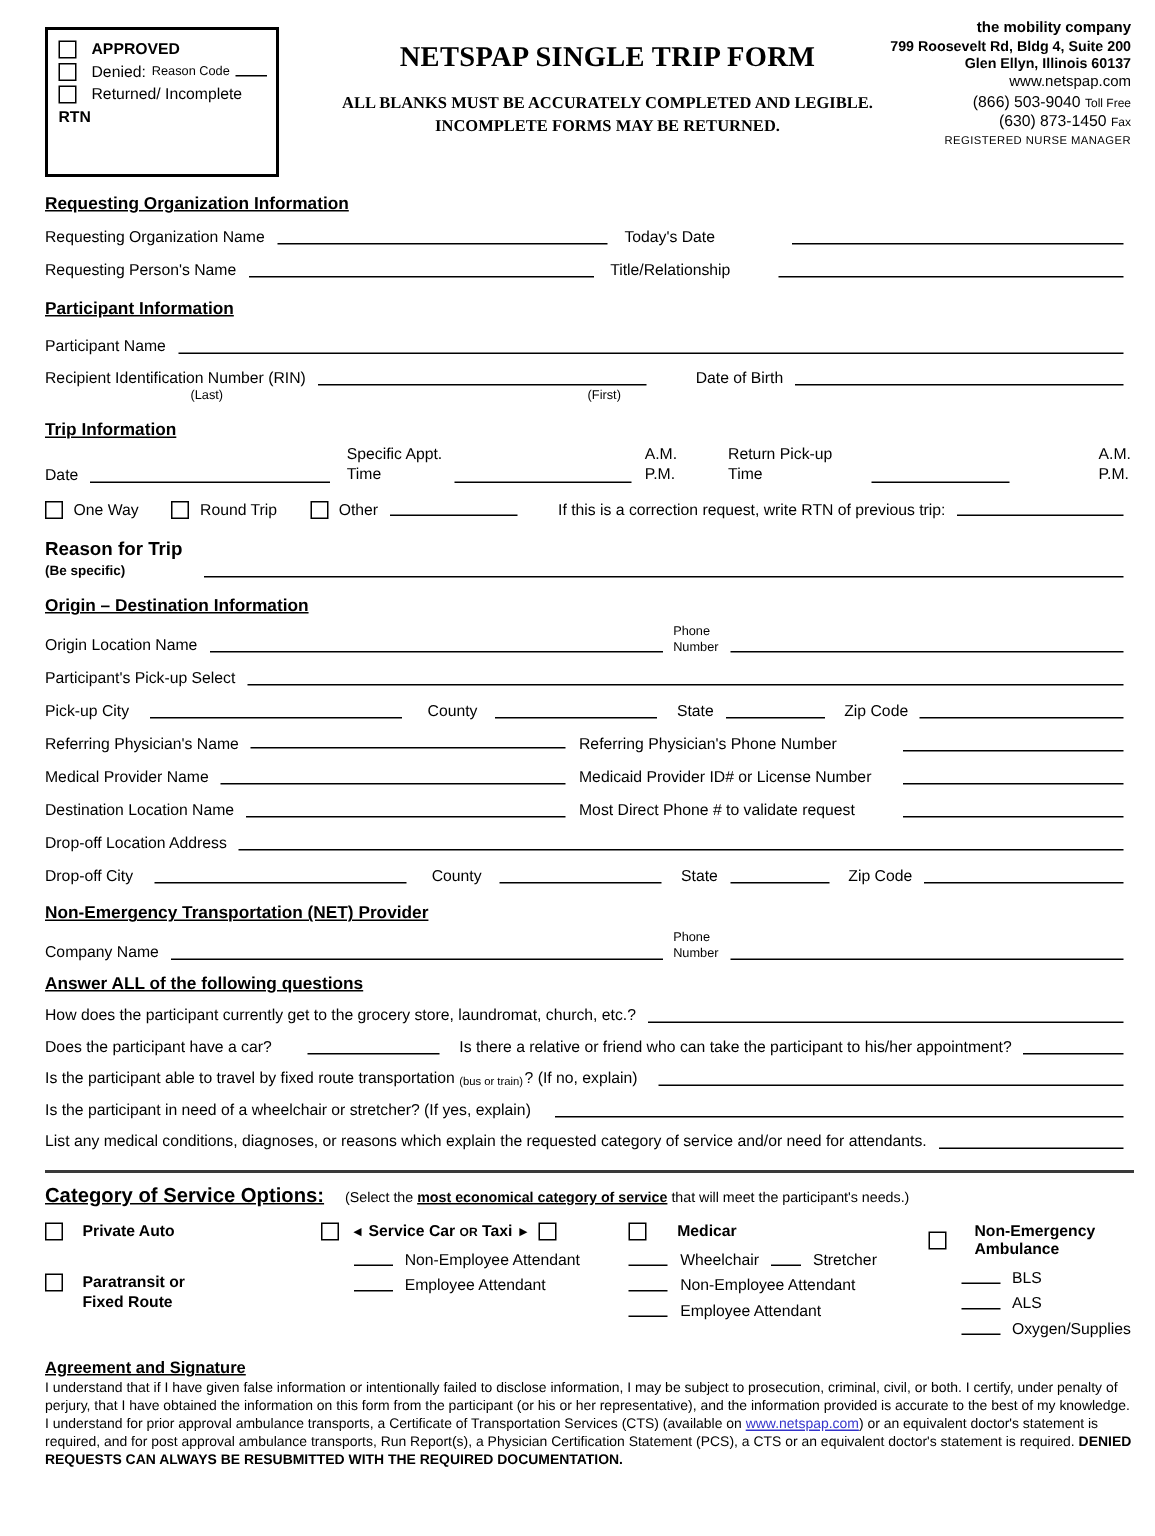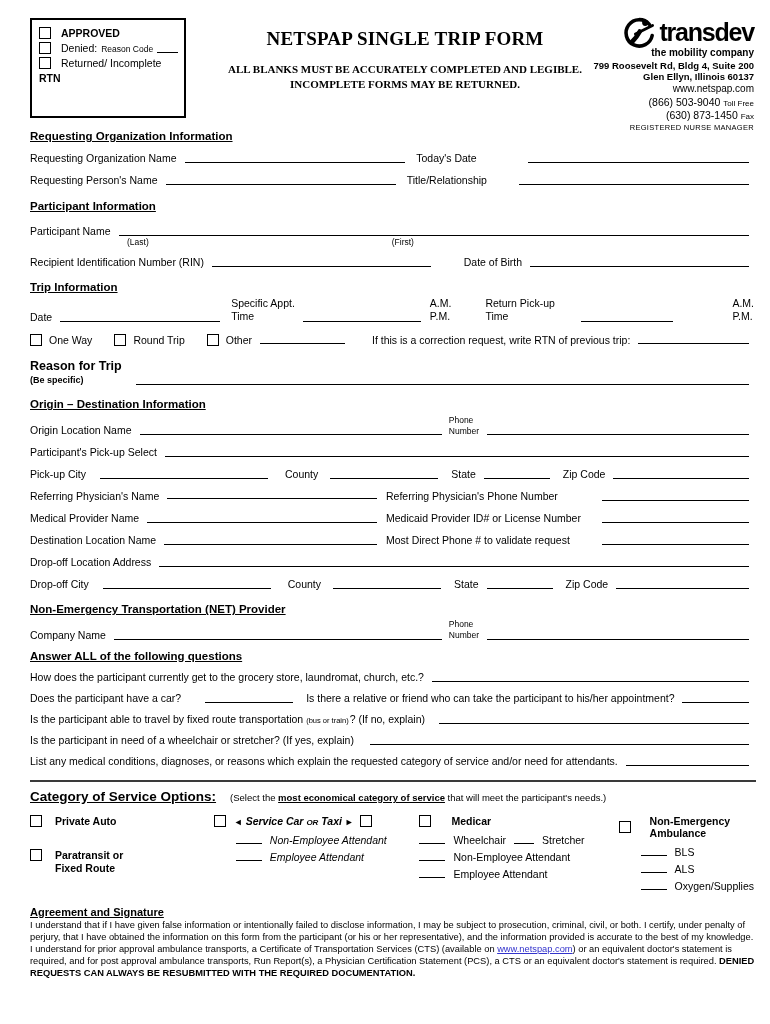--- a/index.html
+++ b/index.html
@@ -4,21 +4,21 @@
 <style>
   * { margin:0; padding:0; box-sizing:border-box; }
   html,body { width:770px; height:1024px; background:#fff; overflow:hidden; }
   body { font-family:"Liberation Sans","DejaVu Sans",sans-serif; color:#000; }
   .page { position:relative; width:770px; height:1024px; padding:16px 16px 0 30px; }
 
   
   .header { position:relative; height:112px; }
   .approval-box { position:absolute; left:0; top:2px; width:156px; height:100px;
                   border:2px solid #000; padding:7px 6px 0 7px; }
-  .ab-row { display:flex; align-items:flex-end; margin-bottom:3px; }
+  .ab-row { display:flex; align-items:flex-start; margin-bottom:3px; }
   .ab-lbl { font-size:10.5px; margin-left:10px; white-space:nowrap; }
   .ab-small { font-size:8.5px; margin-left:4px; white-space:nowrap; }
   .ab-rtn { font-size:10.5px; font-weight:bold; margin-top:2px; }
   .cb { width:12px; height:12px; border:1.5px solid #000; display:inline-block; flex:none; background:#fff; }
 
   .title-block { position:absolute; left:190px; top:12px; width:370px; text-align:center;
                  font-family:"Liberation Serif","DejaVu Serif",serif; }
   .form-title { font-size:19px; font-weight:bold; letter-spacing:.2px; }
   .form-subtitle { font-size:11px; font-weight:bold; margin-top:12px; line-height:1.35; }
 
@@ -42,21 +42,21 @@
   .tiny { font-size:8.5px; }
   .b { font-weight:bold; }
 
   
   .divider { border-top:2px solid #3a3a3a; margin-top:13px; width:726px; }
   .cat-h-row { display:flex; align-items:baseline; margin-top:7px; }
   .cat-h { font-size:13.5px; font-weight:bold; text-decoration:underline; }
   .cat-note { font-size:9.5px; margin-left:14px; }
   .cat-note .bu { font-weight:bold; text-decoration:underline; }
   .cat-grid { display:flex; margin-top:11px; font-size:10.5px; }
-  .cat-col1 { width:188px; } .cat-col2 { width:196px;font-style:italic; } .cat-col3 { width:218px; } .cat-col4 { flex:1; }
+  .cat-col1 { width:188px; } .cat-col2 { width:196px; } .cat-col3 { width:218px; } .cat-col4 { flex:1; }
   .cat-row { display:flex; align-items:center; }
   .sl { width:26px; border-bottom:1px solid #000; height:9px; margin-right:8px; flex:none; }
   .arrow { font-size:9px; }
 
   .agree-h { font-size:11px; font-weight:bold; text-decoration:underline; margin-top:14px; }
   .agree-p { font-size:9.3px; line-height:1.3; margin-top:1px; width:726px; }
   .agree-p .link { color:#3333cc; text-decoration:underline; }
 </style>
 </head>
 <body>
@@ -82,29 +82,20 @@
       </div>
       <div class="ab-rtn">RTN</div>
     </div>
 
     <div class="title-block">
       <div class="form-title">NETSPAP SINGLE TRIP FORM</div>
       <div class="form-subtitle">ALL BLANKS MUST BE ACCURATELY COMPLETED AND LEGIBLE.  INCOMPLETE FORMS MAY BE RETURNED.</div>
     </div>
 
     <div class="logo-block">
-      <div class="logo-row">
-        <svg width="34" height="34" viewBox="0 0 34 34">
-          <path d="M27.3,8.3 A13.2,13.2 0 1 0 30.2,19.5" fill="none" stroke="#000" stroke-width="3.6" stroke-linecap="round"></path>
-          <circle cx="23.2" cy="6.8" r="3.1" fill="#000"></circle>
-          <path d="M9.5,26.5 Q15,21 17.8,15.5" fill="none" stroke="#000" stroke-width="4.6" stroke-linecap="round"></path>
-          <path d="M13.5,18 L30.5,9.5" fill="none" stroke="#000" stroke-width="3" stroke-linecap="round"></path>
-        </svg>
-        <span class="logo-word">transdev</span>
-      </div>
       <div class="tagline">the mobility company</div>
       <div class="addr">799 Roosevelt Rd, Bldg 4, Suite 200</div>
       <div class="addr">Glen Ellyn, Illinois  60137</div>
       <div class="site">www.netspap.com</div>
       <div class="phone"><span>(866) 503-9040</span> <span class="unit">Toll Free</span></div>
       <div class="phone"><span>(630) 873-1450</span> <span class="unit">Fax</span></div>
       <div class="mgr">REGISTERED NURSE MANAGER</div>
     </div>
   </div>
 
@@ -122,29 +113,29 @@
     <span class="lbl" style="width:104px;margin-left:6px;">Title/Relationship</span>
     <span class="bl fill"></span>
   </div>
 
   <div class="sec-h" style="margin-top:14px;">Participant Information</div>
 
   <div class="row" style="margin-top:13px;">
     <span class="lbl">Participant Name</span>
     <span class="bl fill"></span>
   </div>
+  <div class="row" style="margin-top:9px;">
+    <span class="lbl">Recipient Identification Number (RIN)</span>
+    <span class="bl fill" style="max-width:225px;"></span>
+    <span class="lbl" style="margin-left:28px;">Date of Birth</span>
+    <span class="bl fill"></span>
+  </div>
   <div class="row tiny" style="margin-top:0;">
     <span style="margin-left:97px;">(Last)</span>
     <span style="margin-left:243px;">(First)</span>
-  </div>
-  <div class="row" style="margin-top:9px;">
-    <span class="lbl">Recipient Identification Number (RIN)</span>
-    <span class="bl fill" style="max-width:225px;"></span>
-    <span class="lbl" style="margin-left:28px;">Date of Birth</span>
-    <span class="bl fill"></span>
   </div>
 
   <div class="sec-h" style="margin-top:13px;">Trip Information</div>
 
   <div class="row" style="margin-top:4px;">
     <span class="lbl">Date</span>
     <span class="bl" style="width:160px;"></span>
     <span class="stack" style="margin-left:6px;">
       <span>Specific Appt.</span>
       <span>Time</span>

